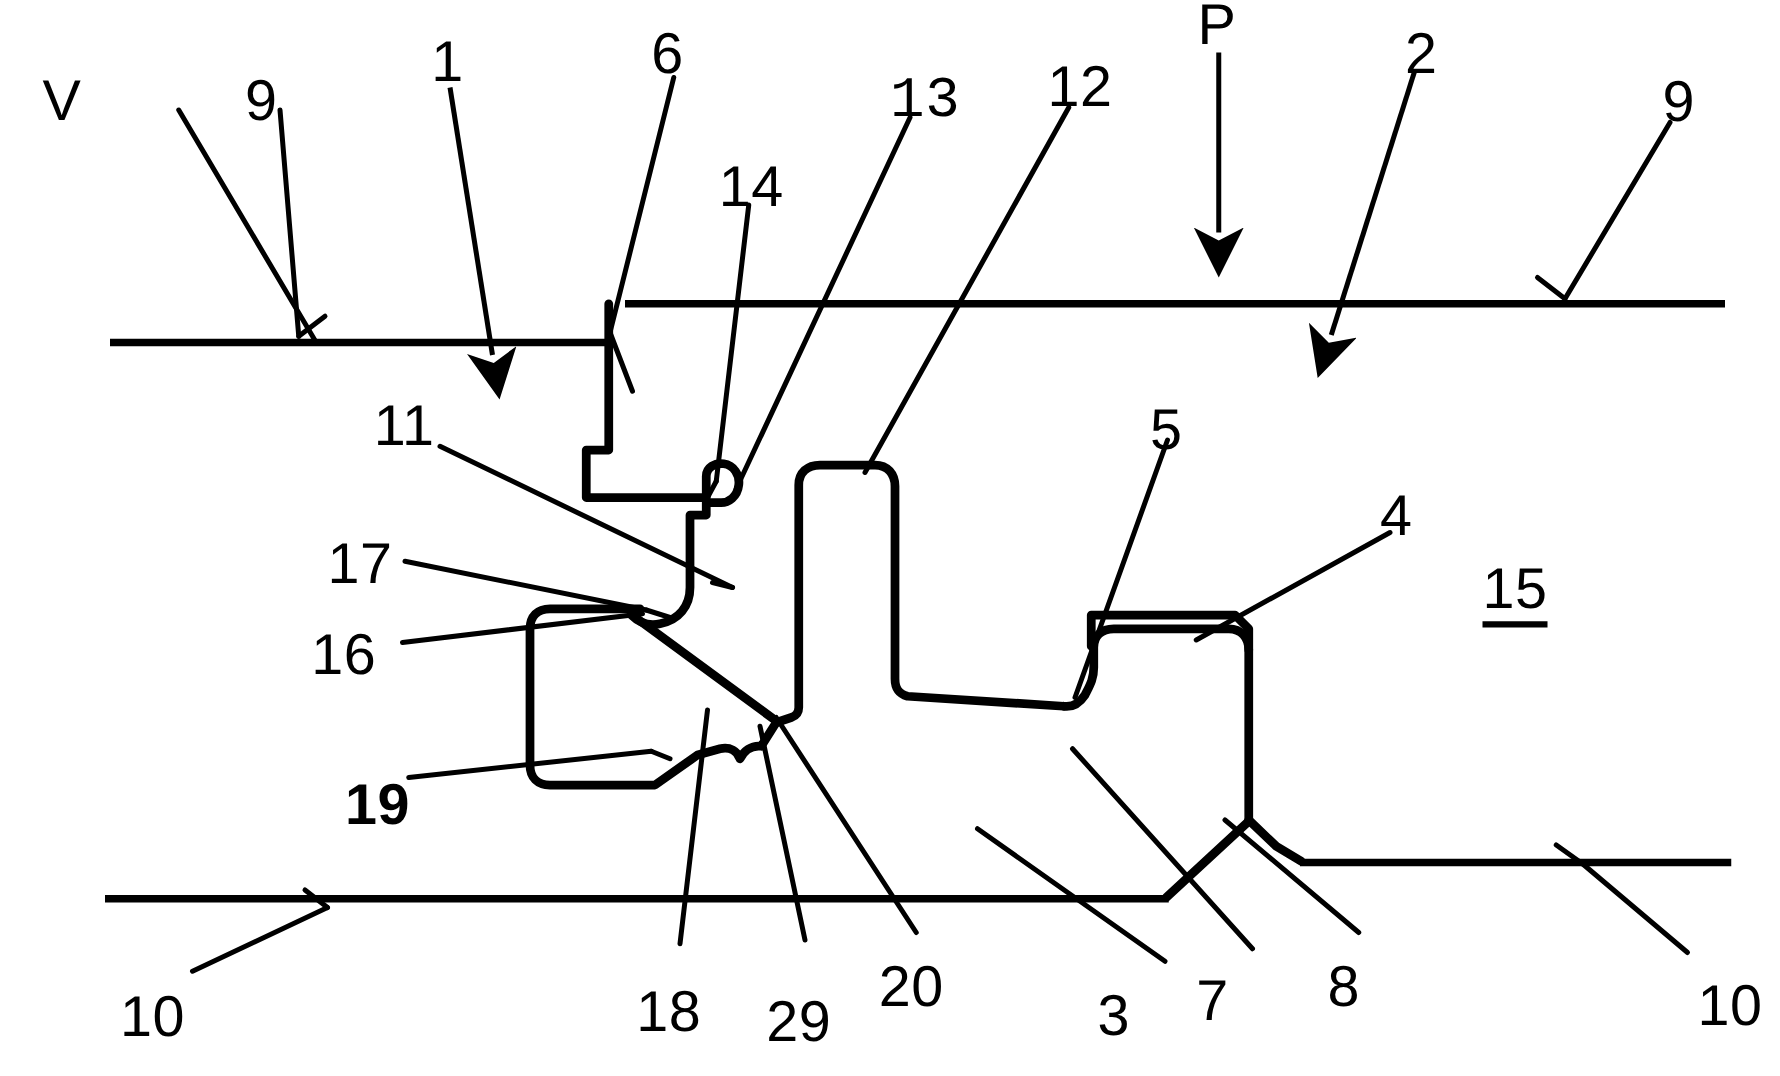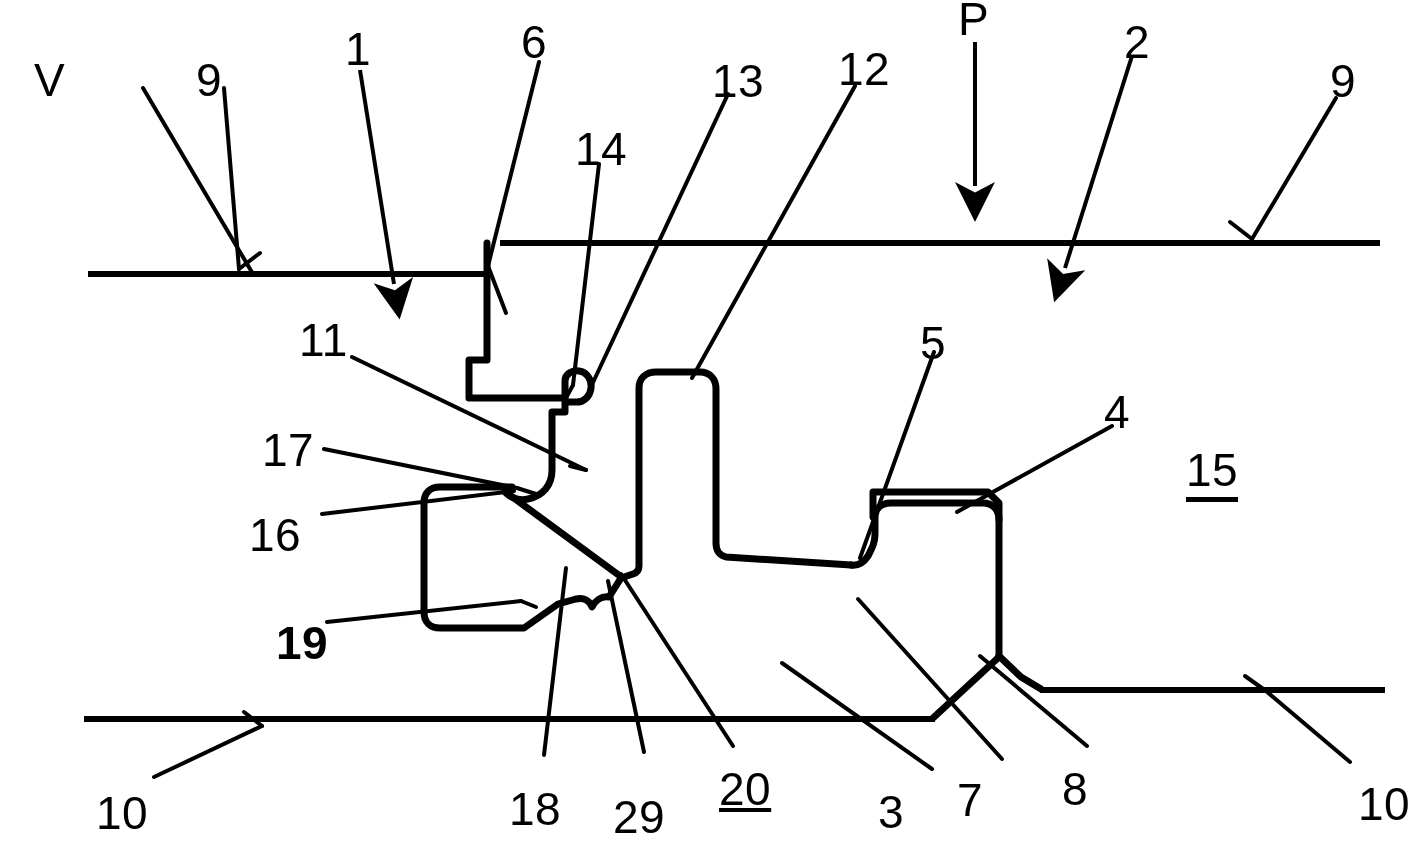--- a/index.html
+++ b/index.html
@@ -155,35 +155,35 @@
 
     </g>
   </svg>
 
   <div>
     <span class="lbl" style="left:34px;  top:57px;">V</span>
     <span class="lbl" style="left:196px; top:57px;">9</span>
     <span class="lbl" style="left:345px; top:26px;">1</span>
     <span class="lbl" style="left:521px; top:19px;">6</span>
     <span class="lbl" style="left:575px; top:126px;">14</span>
-    <span class="lbl" style="left:712px; top:58px;">13</span>
+    <span class="lbl" style="left:712px; top:58px;font-family:Liberation Mono, monospace;">13</span>
     <span class="lbl" style="left:838px; top:46px;">12</span>
     <span class="lbl" style="left:958px; top:-4px;">P</span>
     <span class="lbl" style="left:1124px;top:19px;">2</span>
     <span class="lbl" style="left:1330px;top:58px;">9</span>
     <span class="lbl" style="left:299px; top:317px;">11</span>
     <span class="lbl" style="left:920px; top:320px;">5</span>
     <span class="lbl" style="left:1104px;top:389px;">4</span>
     <span class="lbl" style="left:262px; top:427px;">17</span>
-    <span class="lbl" style="left:249px; top:512px;">16</span>
+    <span class="lbl" style="left:249px; top:500px;">16</span>
     <span class="lbl underlined" style="left:1186px;top:447px;">15</span>
     <span class="lbl" style="left:276px; top:620px;font-weight:bold;">19</span>
     <span class="lbl" style="left:509px; top:775px;margin-top:11px;">18</span>
     <span class="lbl" style="left:613px; top:794px;">29</span>
-    <span class="lbl" style="left:719px; top:766px;text-decoration:underline;">20</span>
+    <span class="lbl" style="left:703px; top:766px;">20</span>
     <span class="lbl" style="left:878px; top:789px;">3</span>
     <span class="lbl" style="left:957px; top:777px;">7</span>
     <span class="lbl" style="left:1062px;top:766px;">8</span>
     <span class="lbl" style="left:96px;  top:790px;">10</span>
     <span class="lbl" style="left:1358px;top:781px;">10</span>
   </div>
 
 </div>
 
 </body></html>

